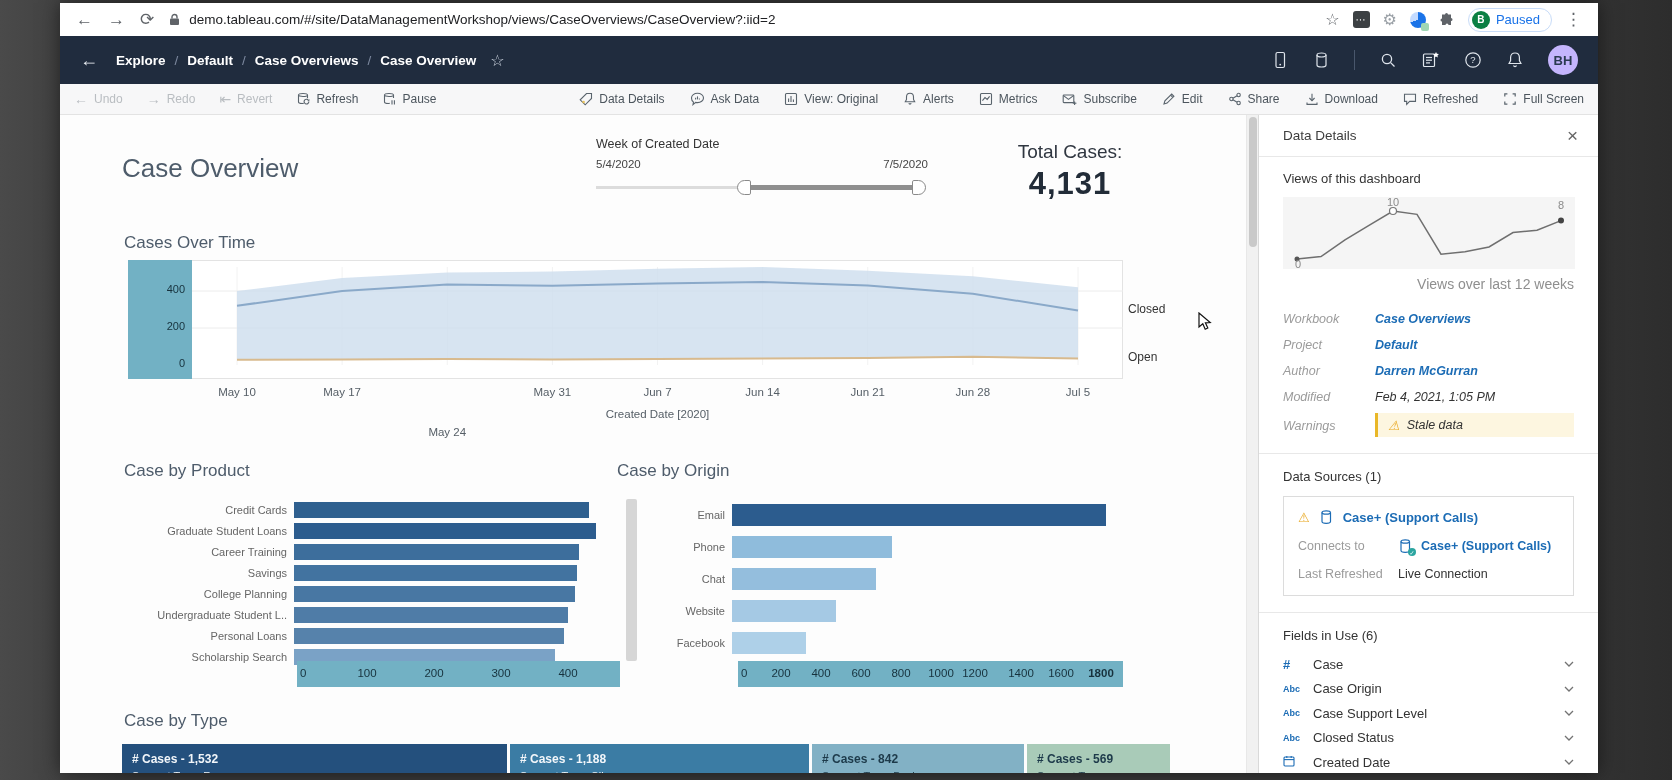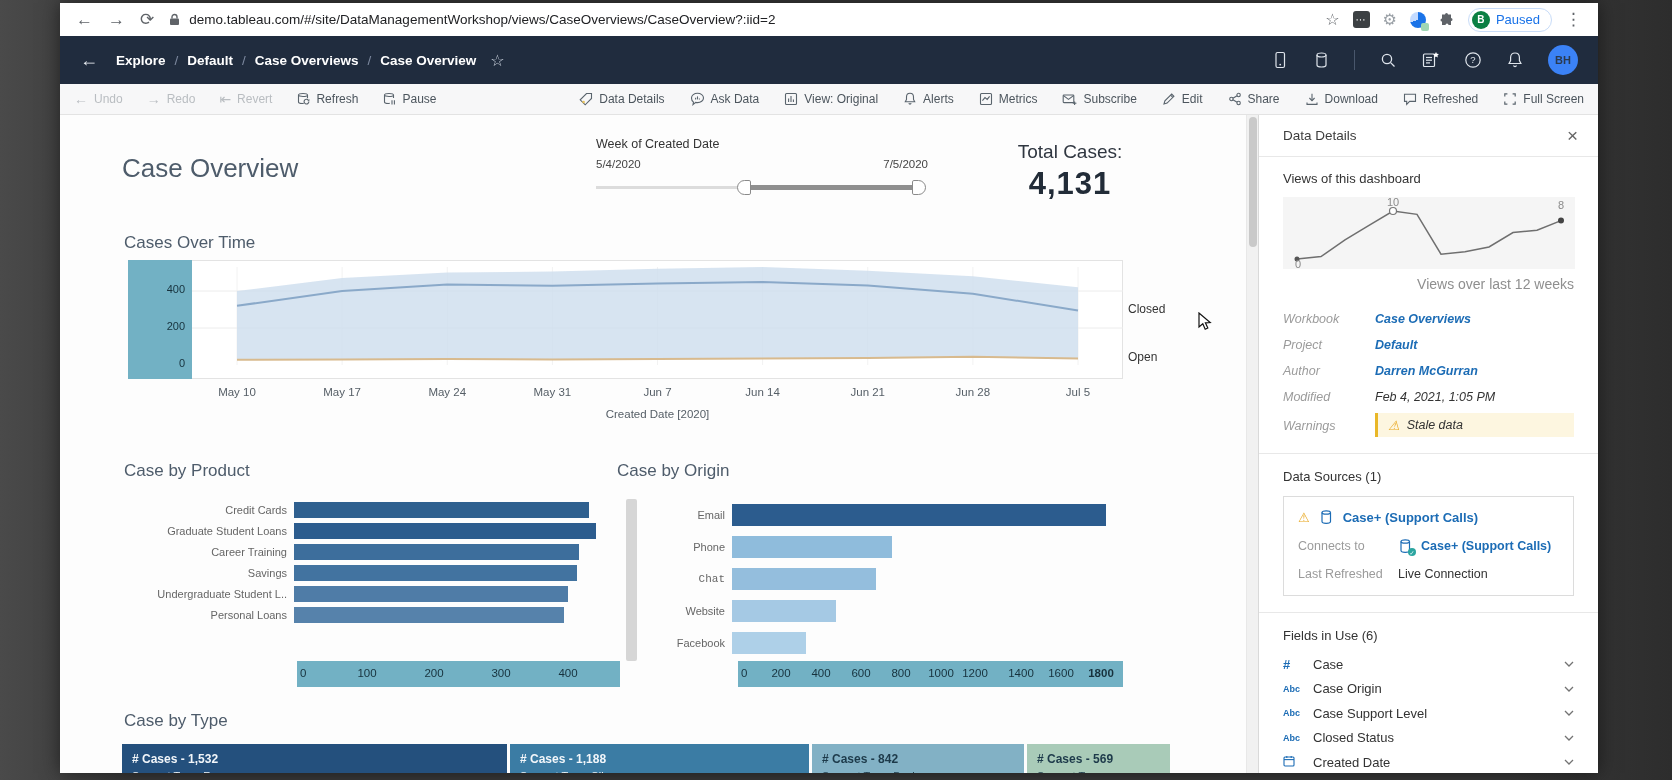--- a/index.html
+++ b/index.html
@@ -29,22 +29,22 @@
 
   
   .tabnav { height:48px; background:#202c3e; display:flex; align-items:center; padding:0 20px; color:#fff; flex:none; }
   .crumb { display:flex; align-items:center; gap:9px; font-size:13.5px; font-weight:bold; margin-left:18px; }
   .crumb .sep { color:#7e8aa0; font-weight:normal; }
   .crumb-link { cursor:pointer; }
   .nav-star { margin-left:14px; font-size:16px; color:#cdd5e0; }
   .tn-right { margin-left:auto; display:flex; align-items:center; gap:24px; }
   .tn-ic { display:flex; align-items:center; }
   .tn-div { width:1px; height:20px; background:#49576c; }
-  .avatar { width:30px; height:30px; border-radius:50%; background:#3b82f6; color:#2a3a50;
-            font-size:11px; font-weight:bold; display:flex; align-items:center; justify-content:center; }
+  .avatar { width:30px; height:30px; border-radius:50%; background:#c4b5fd; color:#2a3a50;
+            font-size:13px; font-weight:bold; display:flex; align-items:center; justify-content:center; }
 
   
   .toolbar { height:31px; background:#f7f7f8; border-bottom:1px solid #e3e3e3; display:flex;
              align-items:center; padding:0 14px; font-size:12px; color:#4c555d; flex:none; }
   .tb-group { display:flex; align-items:center; gap:24px; }
   .tb-group.right { margin-left:auto; gap:25px; }
   .tb-item { display:flex; align-items:center; gap:6px; cursor:pointer; white-space:nowrap; }
   .tb-item svg { display:block; }
   .tb-item .glyph { font-size:14px; line-height:1; }
   .tb-item.disabled { color:#b9bdc1; }
@@ -427,21 +427,21 @@
                 <polyline points="45,44.8 150.125,30 255.25,23.525000000000006 360.375,24.820000000000007 465.5,22.599999999999994 570.625,21.120000000000005 675.75,24.450000000000003 780.875,32.775000000000006 886,49.425" fill="none" stroke="#8aa9c9" stroke-width="2"></polyline>
                 <polyline points="45,98.82 150.125,98.45 255.25,98.08 360.375,98.45 465.5,97.895 570.625,97.525 675.75,96.97 780.875,95.675 886,97.525" fill="none" stroke="#d8ba8e" stroke-width="2"></polyline>
               </svg>
           </div>
         </div>
         <div class="cot-rlabel" style="left:1068px;top:187px;">Closed</div>
         <div class="cot-rlabel" style="left:1068px;top:235px;">Open</div>
         <div class="cot-xlabels" id="cot-xlabels">
             <span style="left: 15px;">May 10</span>
             <span style="left: 120.125px;">May 17</span>
-            <span style="left: 225.25px;">May 24</span>
+            <span style="left: 225.25px; margin-top: 40px;">May 24</span>
             <span style="left: 330.375px;">May 31</span>
             <span style="left: 435.5px;">Jun 7</span>
             <span style="left: 540.625px;">Jun 14</span>
             <span style="left: 645.75px;">Jun 21</span>
             <span style="left: 750.875px;">Jun 28</span>
             <span style="left: 856px;">Jul 5</span>
           </div>
         <div class="cot-axis-title">Created Date [2020]</div>
 
         <div class="sec-title" style="left:64px;top:346px;">Case by Product</div>
@@ -464,29 +464,41 @@
                 <div class="bar" style="width: 285px; height: 16px; background: rgb(61, 110, 156);"></div>
               </div>
             </div>
             <div class="bar-row" style="height: 21px;">
               <span class="bar-label" style="width: 172px;">Savings</span>
               <div class="bar-track" style="height: 16px;">
                 <div class="bar" style="width: 283px; height: 16px; background: rgb(66, 115, 160);"></div>
               </div>
             </div>
             <div class="bar-row" style="height: 21px;">
+              <span class="bar-label" style="width: 172px;">College Planning</span>
+              <div class="bar-track" style="height: 16px;">
+                <div class="bar" style="width: 281px; height: 16px; background: rgb(72, 119, 163);"></div>
+              </div>
+            </div>
+            <div class="bar-row" style="height: 21px;">
               <span class="bar-label" style="width: 172px;">Undergraduate Student L..</span>
               <div class="bar-track" style="height: 16px;">
                 <div class="bar" style="width: 274px; height: 16px; background: rgb(79, 124, 167);"></div>
               </div>
             </div>
             <div class="bar-row" style="height: 21px;">
               <span class="bar-label" style="width: 172px;">Personal Loans</span>
               <div class="bar-track" style="height: 16px;">
                 <div class="bar" style="width: 270px; height: 16px; background: rgb(86, 130, 171);"></div>
+              </div>
+            </div>
+            <div class="bar-row" style="height: 21px;">
+              <span class="bar-label" style="width: 172px;">Scholarship Search</span>
+              <div class="bar-track" style="height: 16px;">
+                <div class="bar" style="width: 261px; height: 16px; background: rgb(122, 162, 198);"></div>
               </div>
             </div>
           </div>
         <div class="axis-band" id="product-axis" style="left:237px;top:546px;width:323px;">
             <span class="tick first" style="left: 3px;">0</span>
             <span class="tick" style="left: 70px;">100</span>
             <span class="tick" style="left: 137px;">200</span>
             <span class="tick" style="left: 204px;">300</span>
             <span class="tick" style="left: 271px;">400</span>
           </div>
@@ -499,21 +511,21 @@
               <div class="bar-track" style="height: 22px;">
                 <div class="bar" style="width: 374px; height: 22px; background: rgb(44, 92, 142);"></div>
               </div>
             </div>
             <div class="bar-row" style="height: 32px;">
               <span class="bar-label" style="width: 90px;">Phone</span>
               <div class="bar-track" style="height: 22px;">
                 <div class="bar" style="width: 160px; height: 22px; background: rgb(143, 188, 220);"></div>
               </div>
             </div>
-            <div class="bar-row" style="height: 32px; font-family: Liberation Mono, monospace;">
+            <div class="bar-row" style="height: 32px;">
               <span class="bar-label" style="width: 90px;">Chat</span>
               <div class="bar-track" style="height: 22px;">
                 <div class="bar" style="width: 144px; height: 22px; background: rgb(148, 190, 221);"></div>
               </div>
             </div>
             <div class="bar-row" style="height: 32px;">
               <span class="bar-label" style="width: 90px;">Website</span>
               <div class="bar-track" style="height: 22px;">
                 <div class="bar" style="width: 104px; height: 22px; background: rgb(165, 201, 228);"></div>
               </div>

